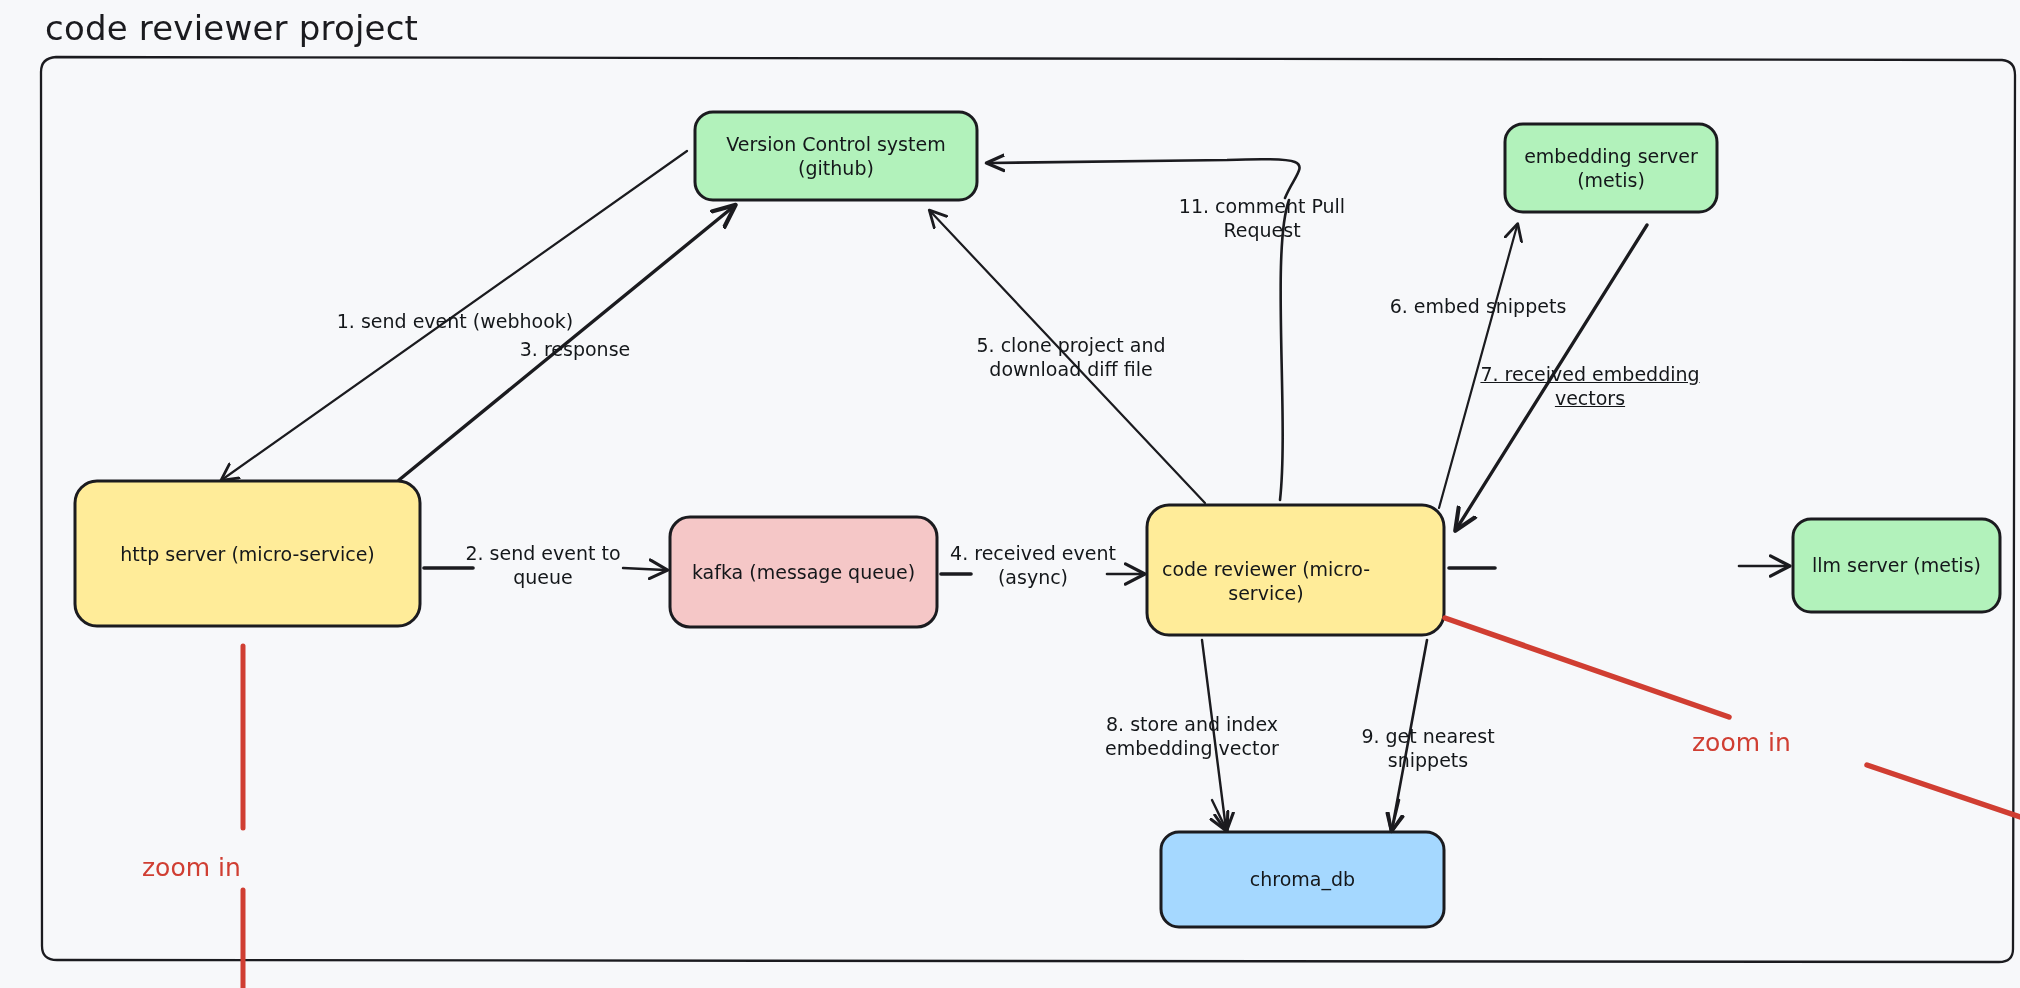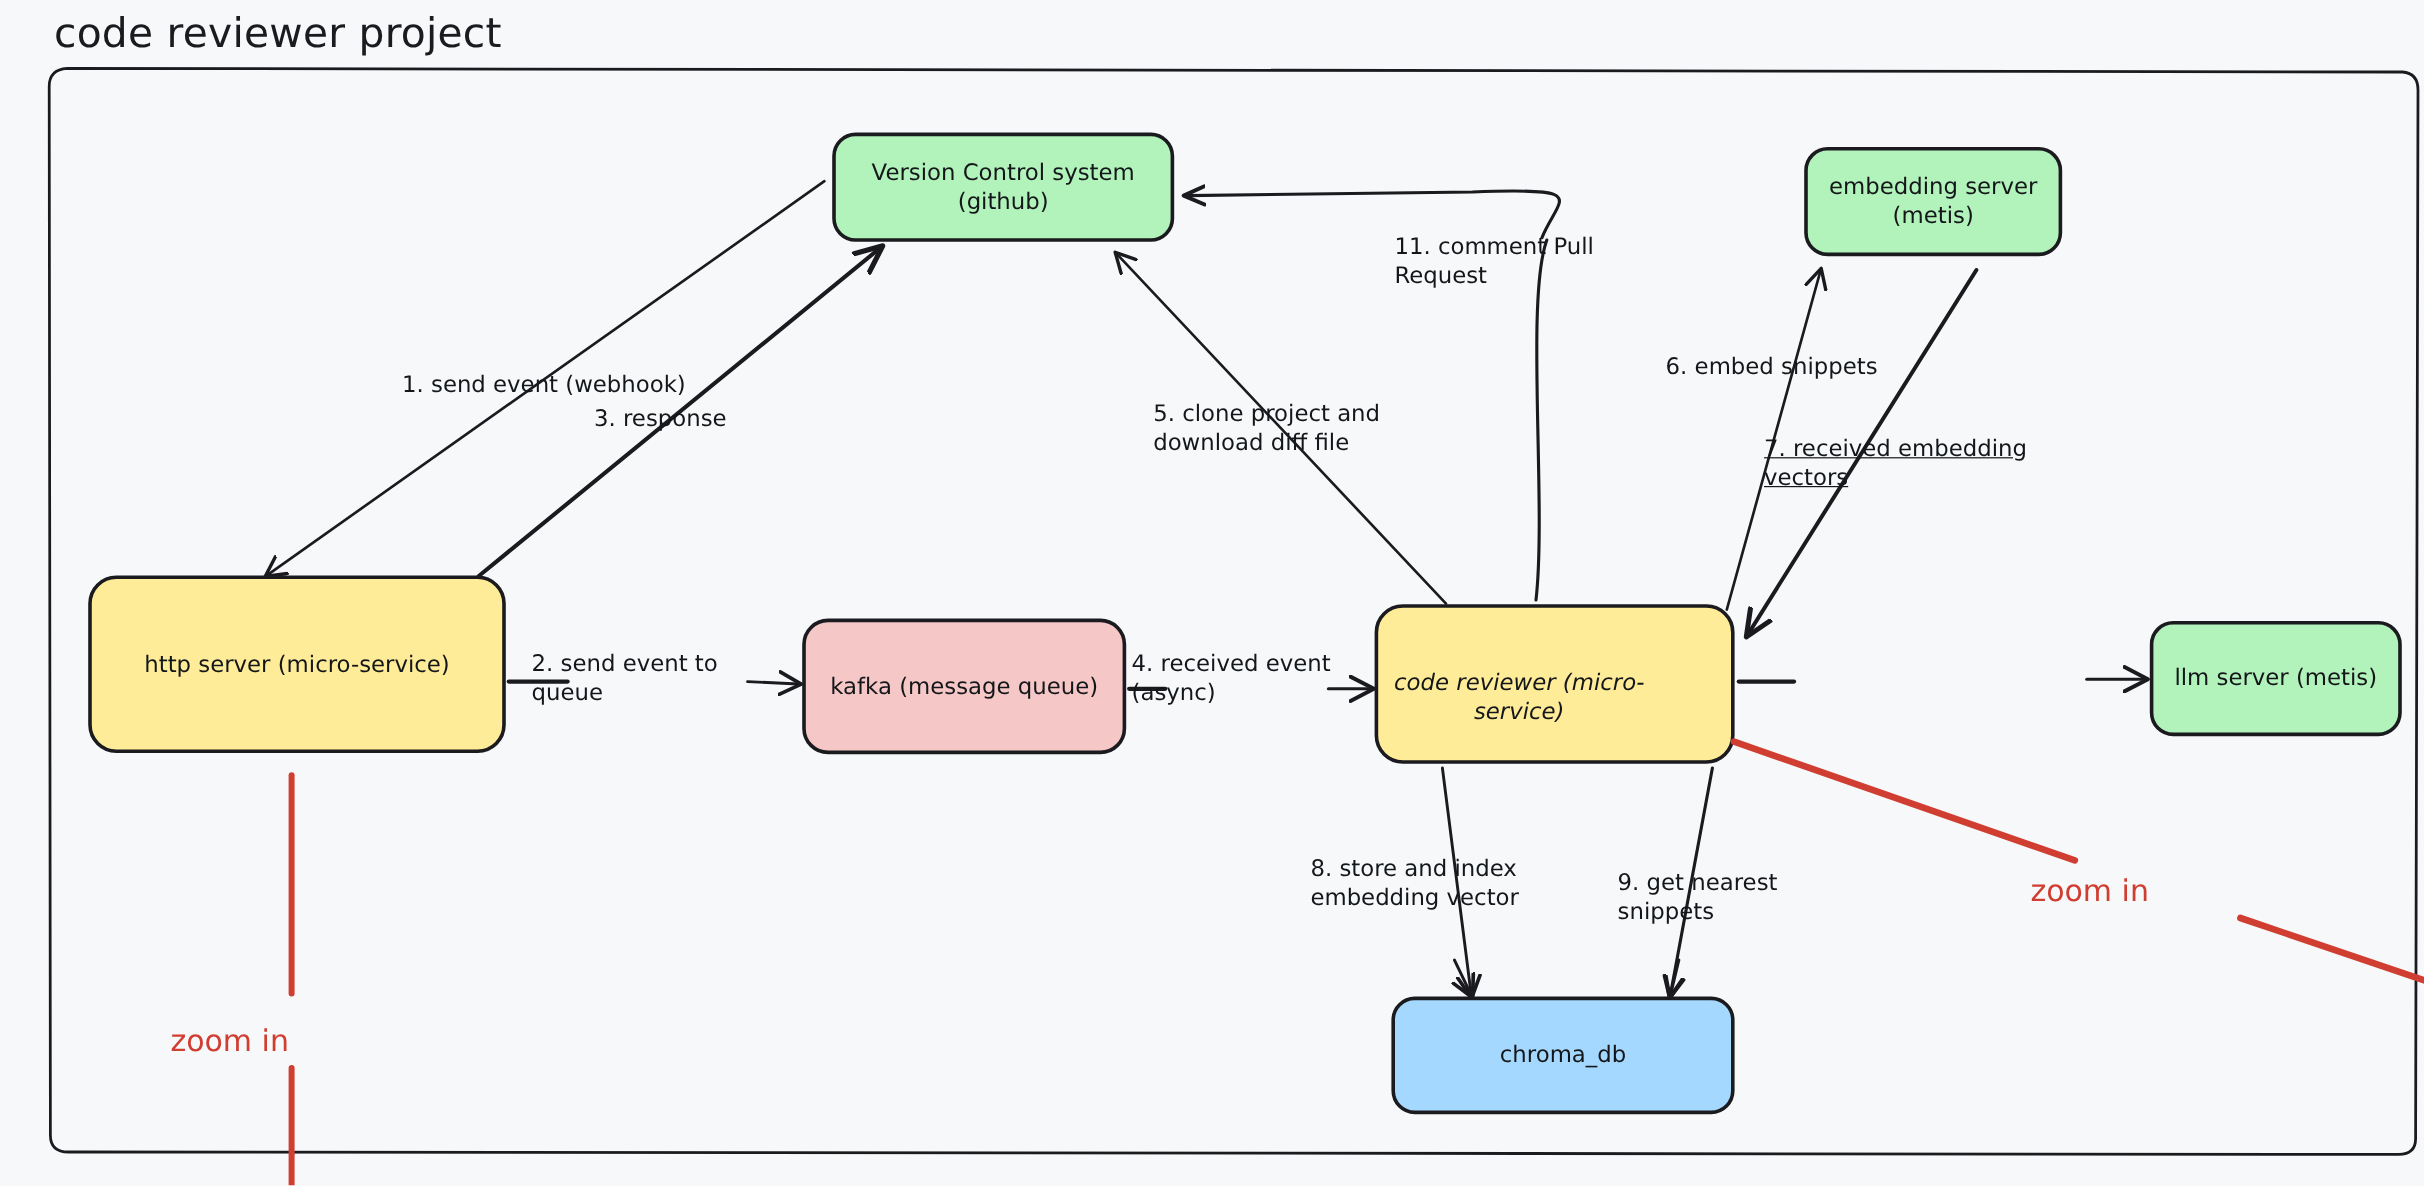--- a/index.html
+++ b/index.html
@@ -43,21 +43,21 @@
     text-align: center;
     color: #14171a;
     font-size: 19px;
     line-height: 1.25;
     pointer-events: none;
     white-space: pre-line;
     font-family: "DejaVu Sans", sans-serif;
   }
   .edge-label {
     position: absolute;
-    text-align: left;
+    text-align: center;
     color: #14171a;
     font-size: 19px;
     line-height: 1.25;
     white-space: pre-line;
     font-family: "DejaVu Sans", sans-serif;
   }
   .annot-label {
     position: absolute;
     text-align: left;
     color: #d03e32;
@@ -179,21 +179,21 @@
   <div class="node-label" style="left:668px; top:133px; width:282px;">Version Control system
 (github)</div>
 
   <div class="node-label" style="left:1478px; top:145px; width:212px;">embedding server
 (metis)</div>
 
   <div class="node-label" style="left:48px; top:543px; width:345px;">http server (micro-service)</div>
 
   <div class="node-label" style="left:643px; top:561px; width:267px;">kafka (message queue)</div>
 
-  <div class="node-label" style="left:1120px; top:558px; width:238px;font-style:italic;">code reviewer (micro-service)</div>
+  <div class="node-label" style="left:1120px; top:558px; width:238px;">code reviewer (micro-service)</div>
 
   <div class="node-label" style="left:1766px; top:554px; width:207px;">llm server (metis)</div>
 
   <div class="node-label" style="left:1134px; top:868px; width:283px;">chroma_db</div>
 
   <div class="edge-label" style="left:308px; top:310px; width:240px;">1. send event (webhook)</div>
 
   <div class="edge-label" style="left:416px; top:542px; width:200px;">2. send event to
 queue</div>
 

